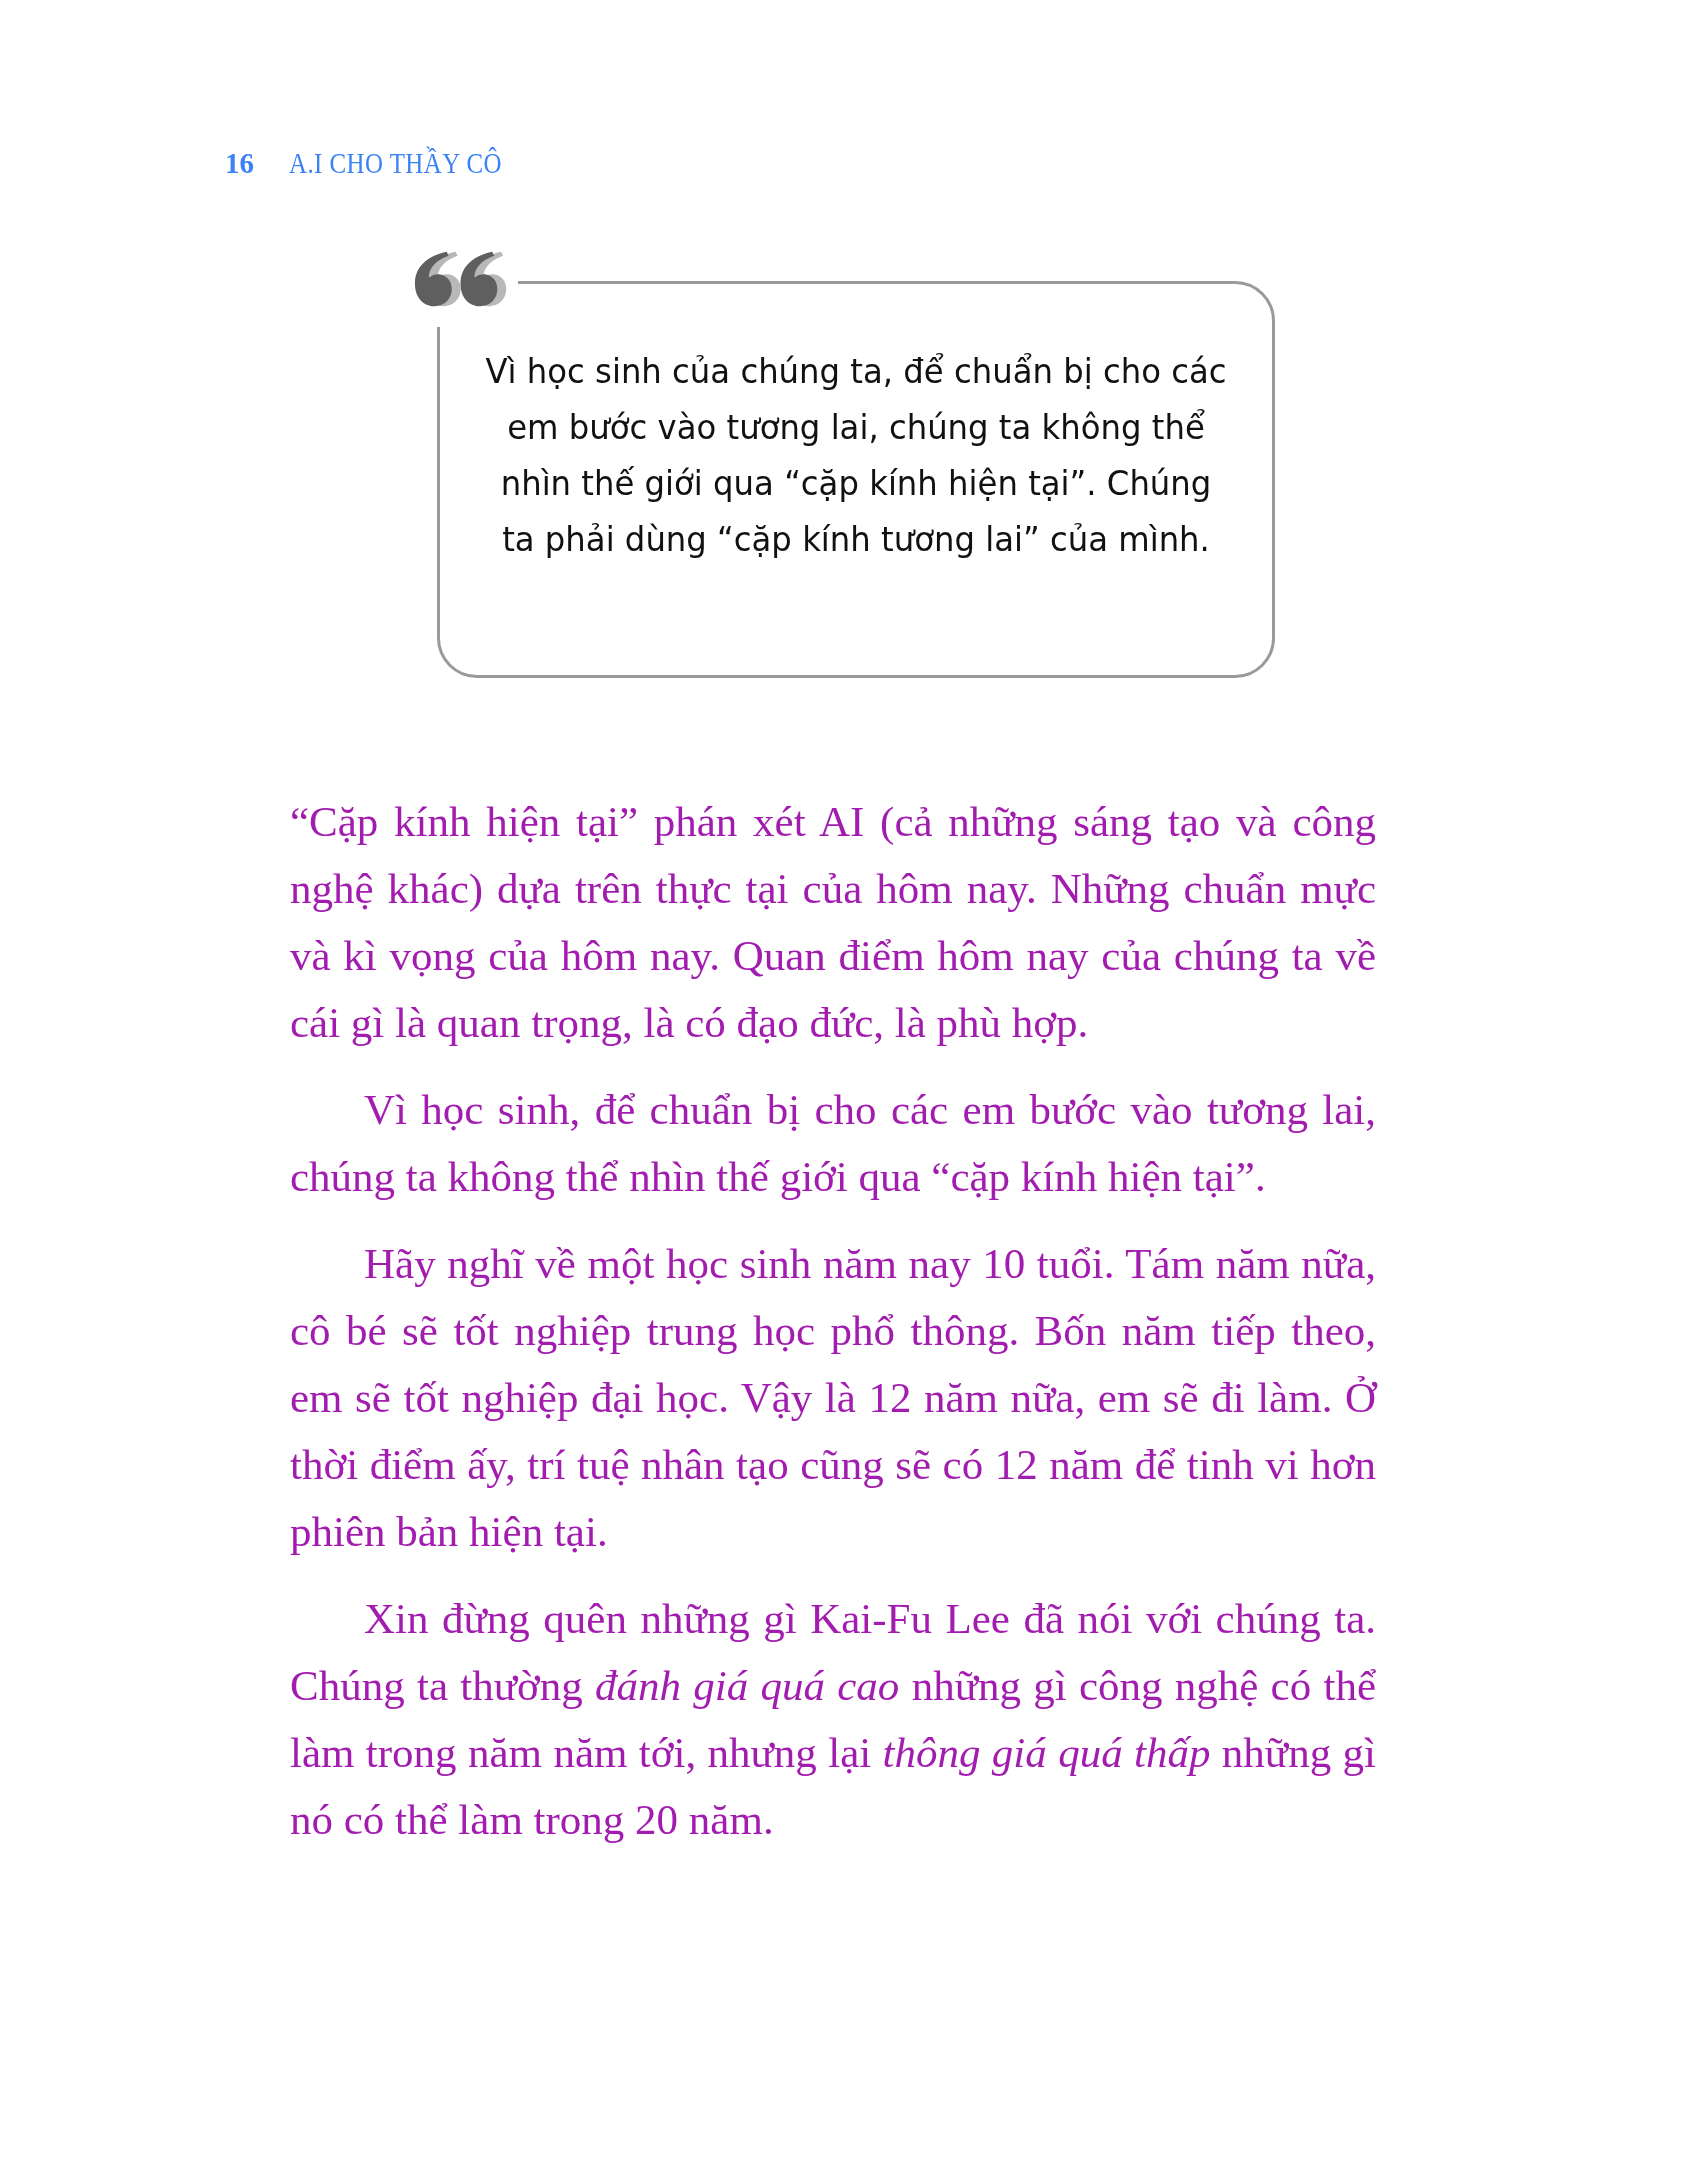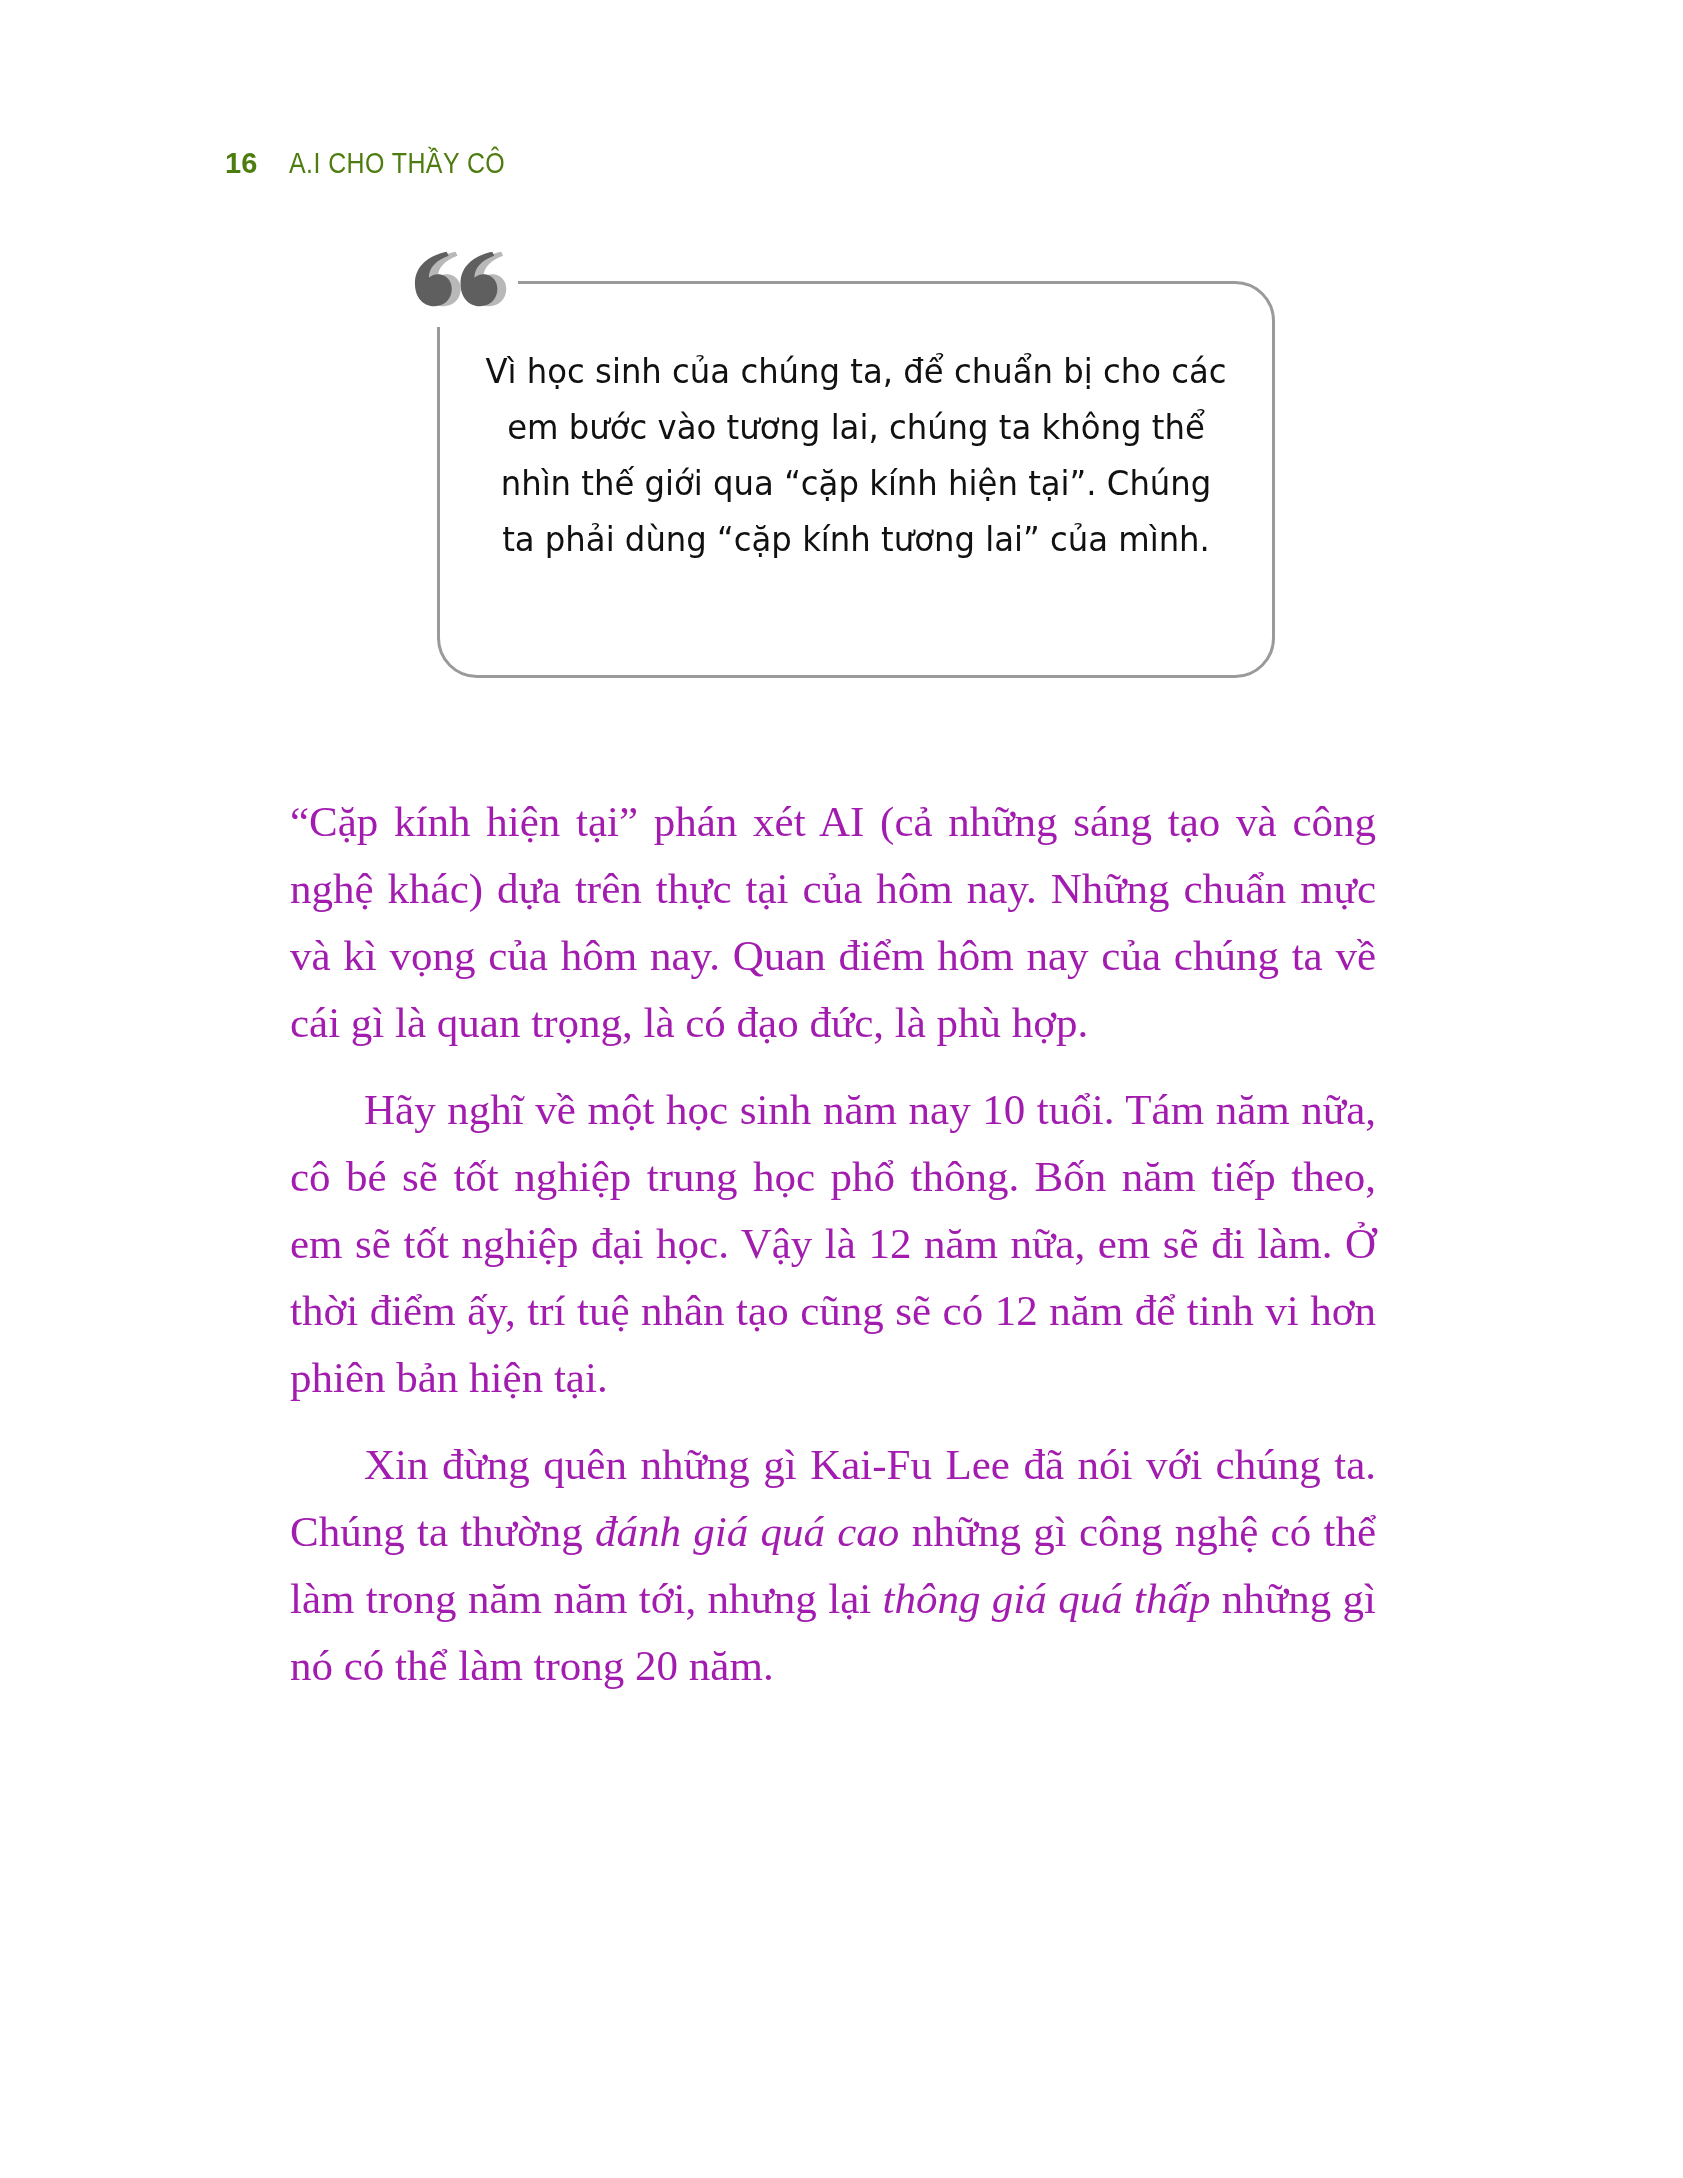--- a/index.html
+++ b/index.html
@@ -1,19 +1,19 @@
 <!DOCTYPE html>
 <html><head>
 <meta charset="utf-8">
 <style>
   html, body { margin: 0; padding: 0; background: #ffffff; }
   body { width: 1683px; height: 2178px; position: relative; overflow: hidden; }
   .running-head {
     position: absolute; left: 225px; top: 145px;
-    font-family: Liberation Sans, sans-serif; color: #4d7c0f;
+    font-family: Liberation Serif, serif; color: #3b82f6;
     font-size: 29px; line-height: 36px; white-space: nowrap;
   }
   .running-head .page-num { font-weight: bold; display: inline-block; width: 64px; }
   .running-head .book-title { letter-spacing: 0.5px; transform: scaleX(0.86); transform-origin: left; display: inline-block; }
 
   .quote-box {
     position: absolute; left: 437px; top: 281px; width: 838px; height: 397px;
     box-sizing: border-box; border: 3px solid #9a9a9a; border-radius: 40px;
   }
   .quote-gap-top {
@@ -60,16 +60,17 @@
   <g fill="#5f5f5f">
     <path d="M40 36 C28 40 20 48 20 58 C24 55 28 54 32 55 C40 57 44 64 43 72 C42 81 35 87 26 87 C14 87 6 78 6 64 C6 46 20 36 38 32 Z"></path>
     <path d="M86 36 C74 40 66 48 66 58 C70 55 74 54 78 55 C86 57 90 64 89 72 C88 81 81 87 72 87 C60 87 52 78 52 64 C52 46 66 36 84 32 Z"></path>
   </g>
 </svg>
 
 <div class="quote-text">Vì học sinh của chúng ta, để chuẩn bị cho các em bước vào tương lai, chúng ta không thể nhìn thế giới qua “cặp kính hiện tại”. Chúng ta phải dùng “cặp kính tương lai” của mình.</div>
 
 <div class="body-text">
   <p>“Cặp kính hiện tại” phán xét AI (cả những sáng tạo và công nghệ khác) dựa trên thực tại của hôm nay. Những chuẩn mực và kì vọng của hôm nay. Quan điểm hôm nay của chúng ta về cái gì là quan trọng, là có đạo đức, là phù hợp.</p>
+  <p class="indent">Vì học sinh, để chuẩn bị cho các em bước vào tương lai, chúng ta không thể nhìn thế giới qua “cặp kính hiện tại”.</p>
   <p class="indent">Hãy nghĩ về một học sinh năm nay 10 tuổi. Tám năm nữa, cô bé sẽ tốt nghiệp trung học phổ thông. Bốn năm tiếp theo, em sẽ tốt nghiệp đại học. Vậy là 12 năm nữa, em sẽ đi làm. Ở thời điểm ấy, trí tuệ nhân tạo cũng sẽ có 12 năm để tinh vi hơn phiên bản hiện tại.</p>
   <p class="indent"><span>Xin đừng quên những gì Kai-Fu Lee đã nói với chúng ta. Chúng ta thường </span><em>đánh giá quá cao</em><span> những gì công nghệ có thể làm trong năm năm tới, nhưng lại </span><em>thông giá quá thấp</em><span> những gì nó có thể làm trong 20 năm.</span></p>
 </div>
 
 
 </body></html>

